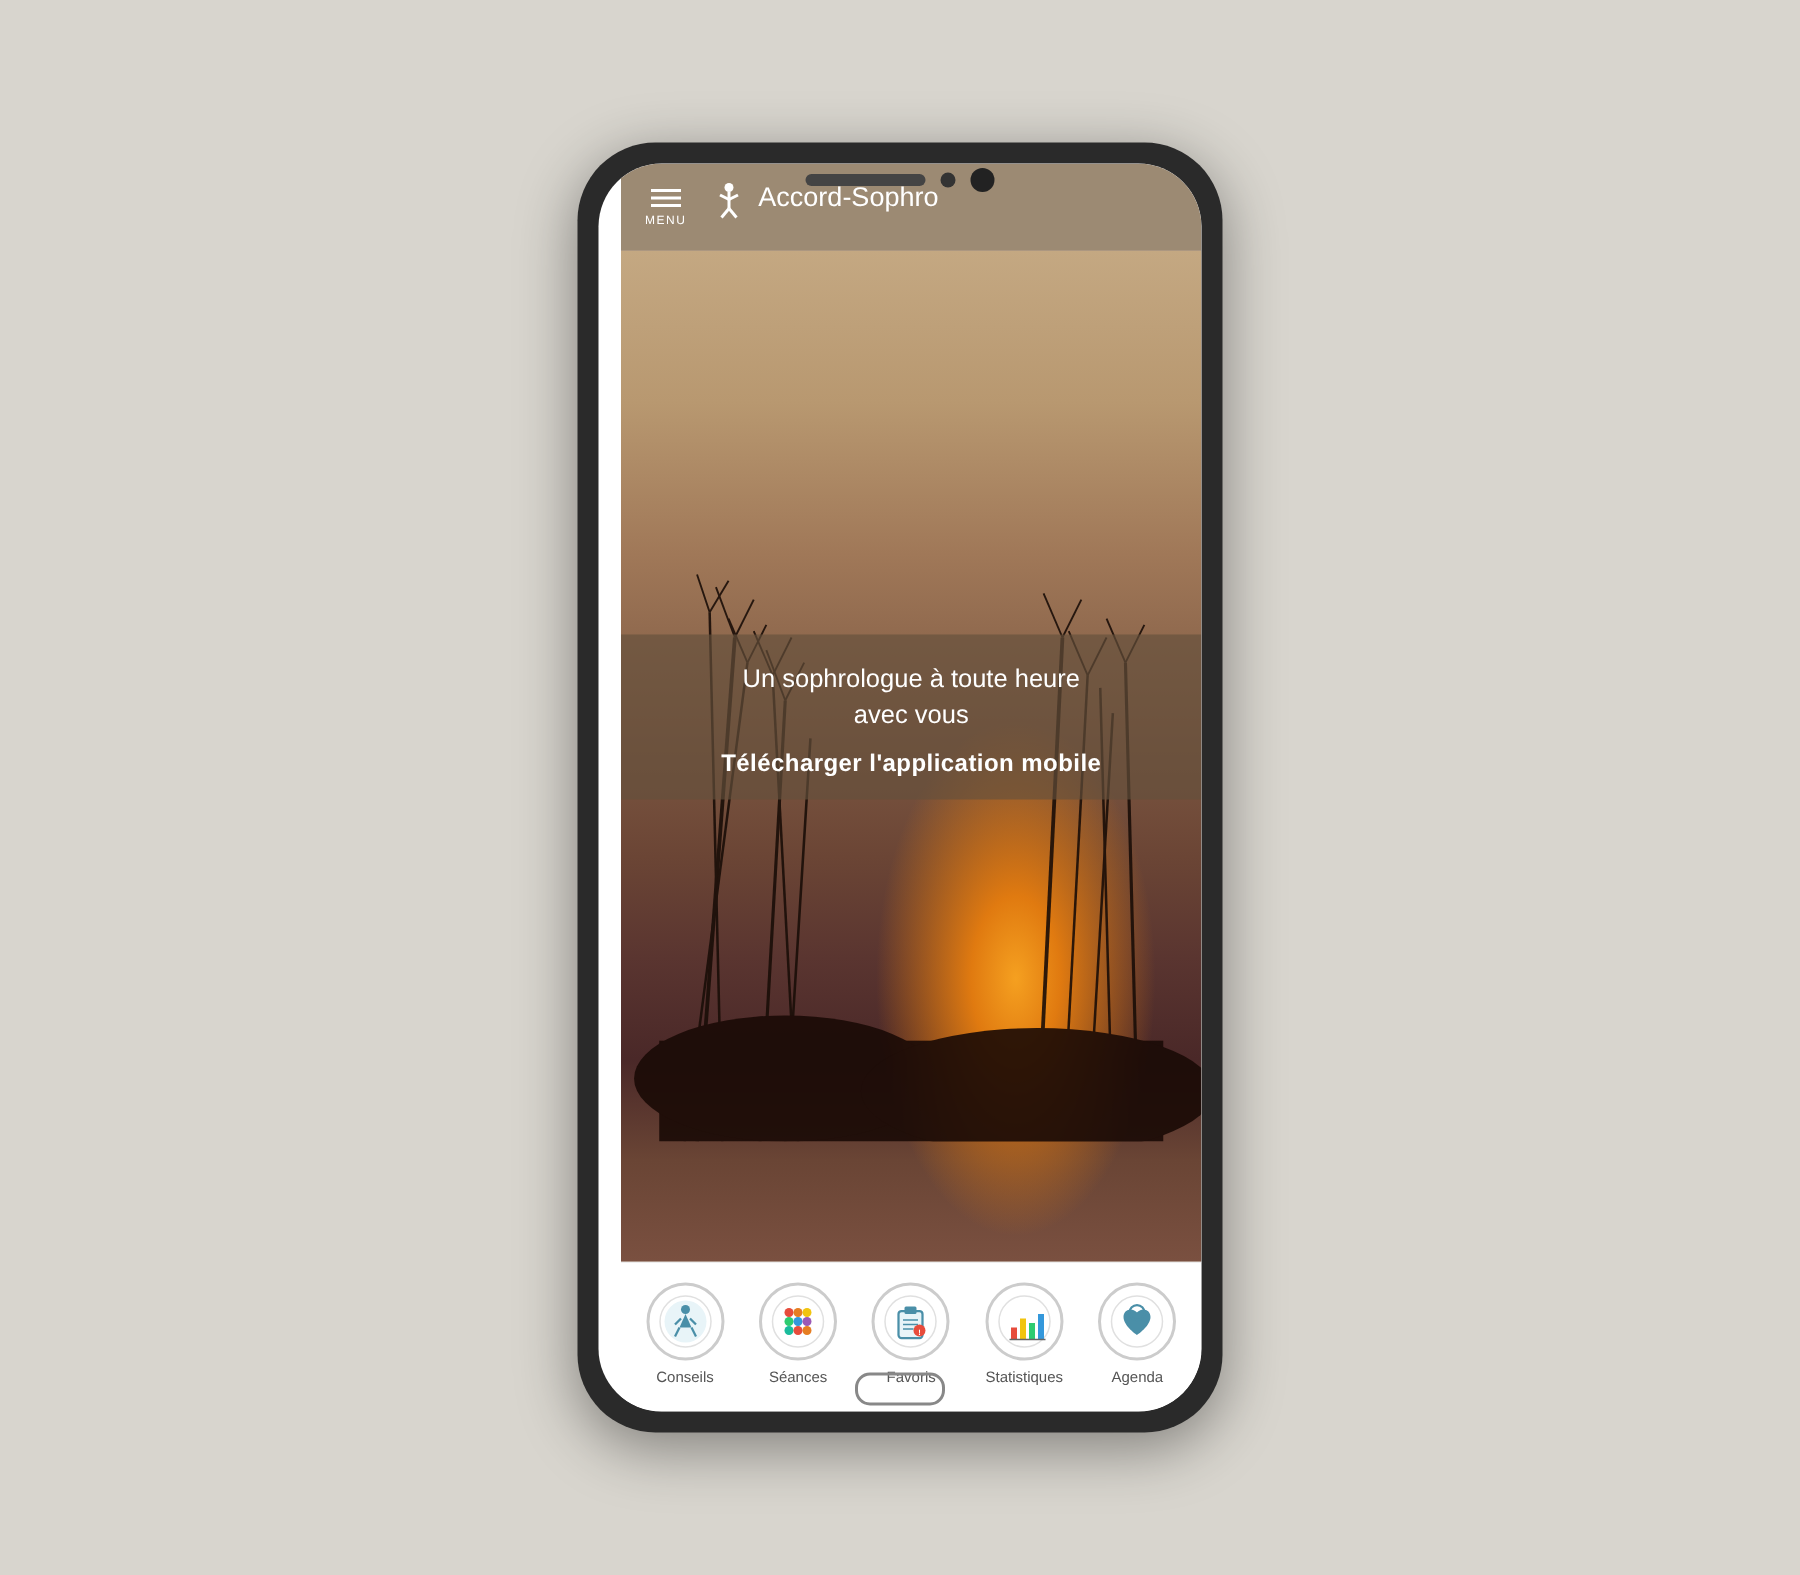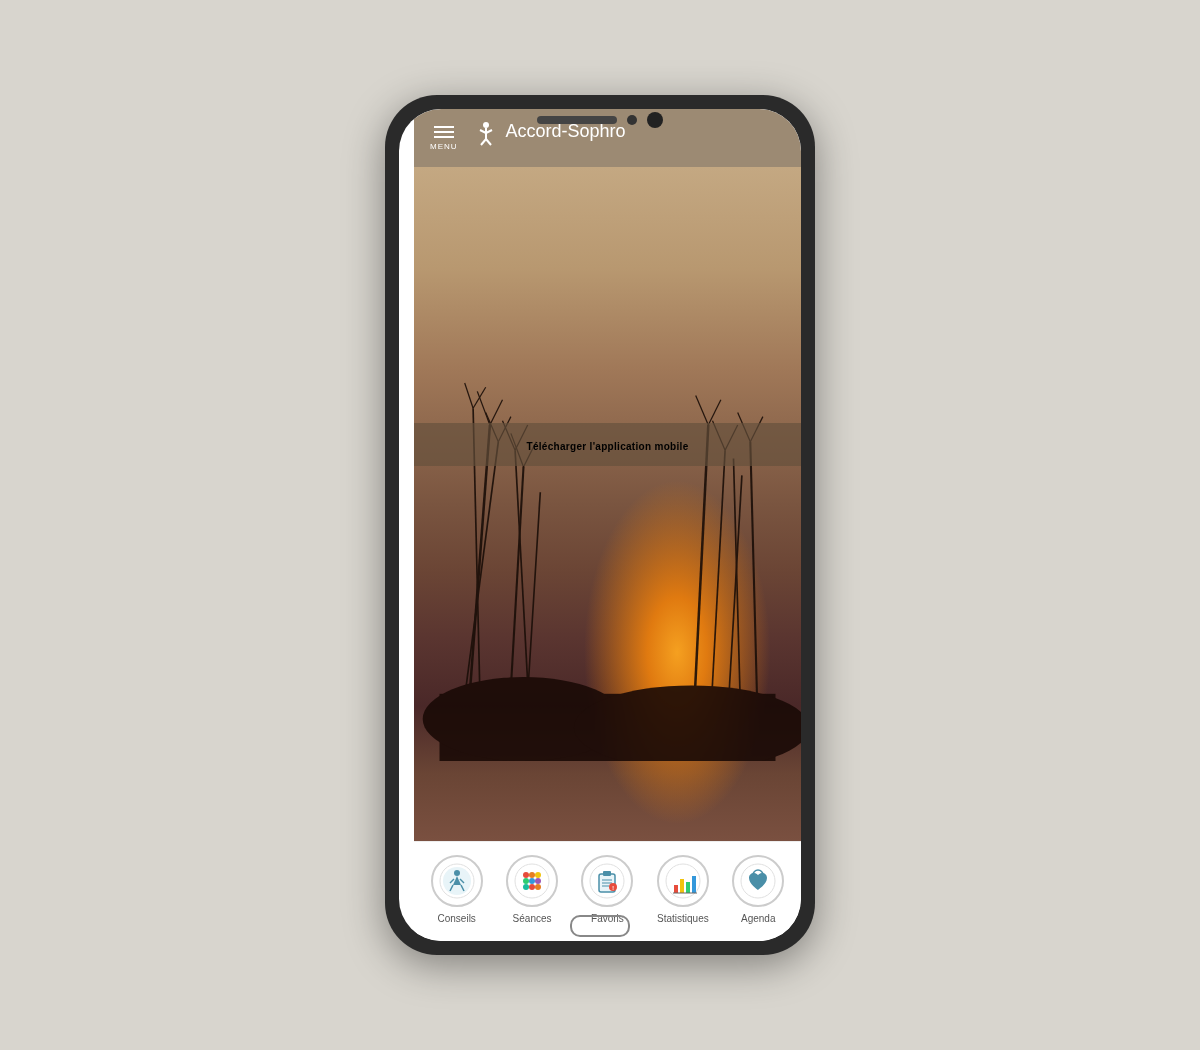--- a/index.html
+++ b/index.html
@@ -181,22 +181,22 @@
 
     .hero-tagline {
       color: white;
       font-size: 17px;
       line-height: 1.4;
       font-weight: 400;
       margin-bottom: 12px;
     }
 
     .hero-cta {
-      color: #000000;
-      font-size: 10px;
+      color: #ffffff;
+      font-size: 16px;
       font-weight: 600;
       cursor: pointer;
       letter-spacing: 0.3px;
     }
 
     
     .bottom-nav {
       background: white;
       display: flex;
       justify-content: space-around;
@@ -335,20 +335,24 @@
             <line x1="370" y1="120" x2="385" y2="90" stroke="#1a0e08" stroke-width="1.5"></line>
 
             <rect x="0" y="420" width="400" height="80" fill="#1a0a06"></rect>
 
             <ellipse cx="100" cy="450" rx="120" ry="50" fill="#1a0a06"></ellipse>
             <ellipse cx="300" cy="460" rx="140" ry="50" fill="#1a0a06"></ellipse>
           </g>
         </svg>
 
         <div class="hero-text-overlay">
+          <div class="hero-tagline">
+            <span>Un sophrologue à toute heure</span><br>
+            <span>avec vous</span>
+          </div>
           <div class="hero-cta">Télécharger l'application mobile</div>
         </div>
       </div>
 
       <div class="bottom-nav">
 
         <div class="nav-item">
           <div class="nav-icon-wrap">
             <svg width="36" height="36" viewBox="0 0 36 36">
               <circle cx="18" cy="18" r="17" fill="white" stroke="#e0e0e0" stroke-width="1"></circle>

